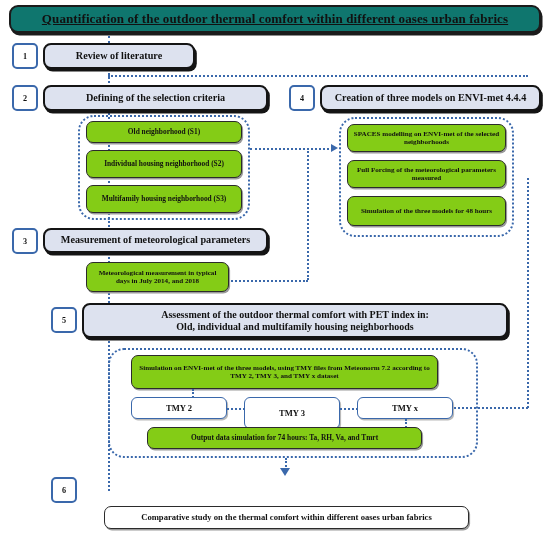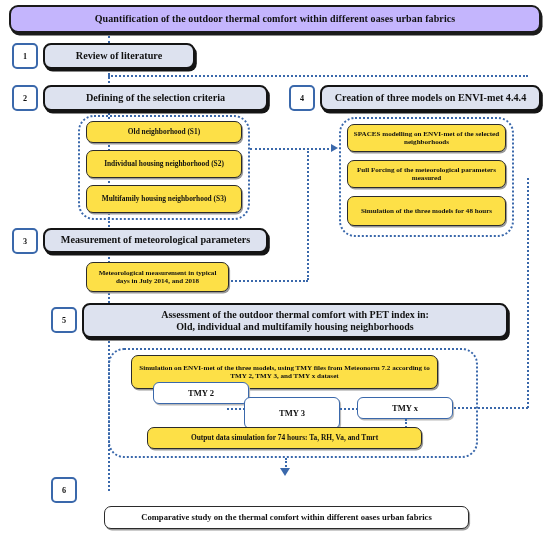--- a/index.html
+++ b/index.html
@@ -26,43 +26,44 @@
     position: absolute;
     display: flex;
     align-items: center;
     justify-content: center;
     text-align: center;
     line-height: 1.18;
   }
 
   
   .title-box {
-    background: #c4b5fd;
+    background: #0f766e;
     border: 2.5px solid #1b1b1b;
     border-radius: 9px;
     font-weight: bold;
-    font-size: 10px;
+    font-size: 13px;
     letter-spacing: .1px;
     box-shadow: 1.5px 2.5px 0 #1b1b1b;
+    text-decoration: underline;
   }
 
   
   .stage-box {
     background: #dde2ef;
     border: 2.5px solid #141414;
     border-radius: 8px;
     font-weight: bold;
     font-size: 10.2px;
     box-shadow: 1.8px 2.6px 0 #141414;
   }
   .stage-box.tall { font-size: 10px; }
 
   
   .sub-box {
-    background: #fde047;
+    background: #84cc16;
     border: 1.4px solid #2b2b2b;
     border-radius: 7px;
     font-weight: bold;
     font-size: 7.4px;
     box-shadow: 1.1px 1.5px 0 #9a9a9a;
     text-align: center;
   }
   .sub-box.small { font-size: 7.1px; }
 
   
@@ -231,21 +232,21 @@
   </div>
 
   <div class="dot-group" style="left:108px; top:348px; width:370px; height:110px;"></div>
 
   <div class="node sub-box small" style="left:131px; top:355px; width:307px; height:34px;">
     <span class="lbl">Simulation on ENVI-met of the three models, using TMY files from Meteonorm 7.2 according to TMY 2, TMY 3, and TMY x dataset</span>
   </div>
 
   <div class="dline-v" style="left:192px; top:389px; height:9px;"></div>
 
-  <div class="node tmy-box" style="left:131px; top:382px; width:96px; height:22px;margin-left:22px;">
+  <div class="node tmy-box" style="left:131px; top:397px; width:96px; height:22px;">
     <span class="lbl">TMY 2</span>
   </div>
   <div class="dline-h" style="left:227px; top:408px; width:18px;"></div>
   <div class="node tmy-box" style="left:244px; top:397px; width:96px; height:32px;">
     <span class="lbl">TMY 3</span>
   </div>
   <div class="dline-h" style="left:340px; top:408px; width:18px;"></div>
   <div class="node tmy-box" style="left:357px; top:397px; width:96px; height:22px;">
     <span class="lbl">TMY x</span>
   </div>

